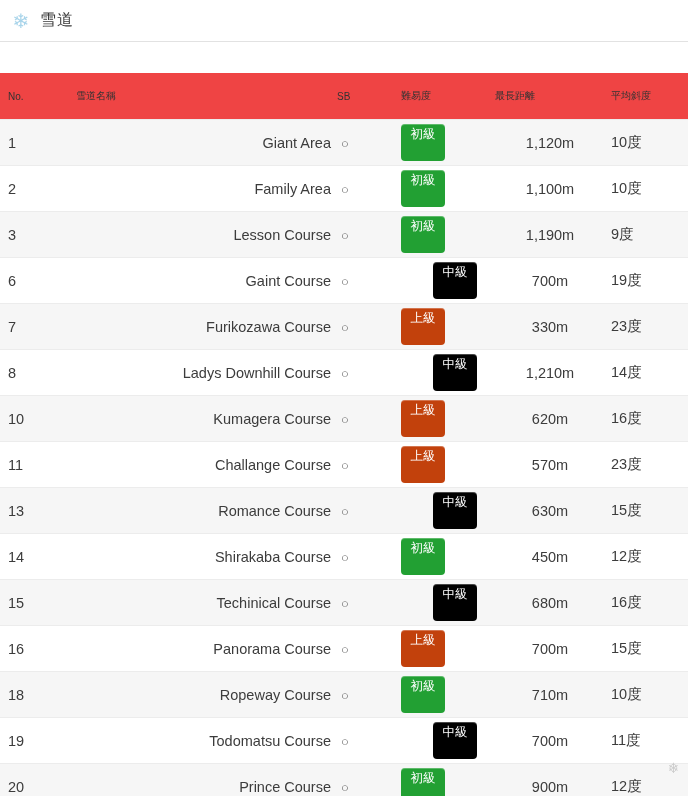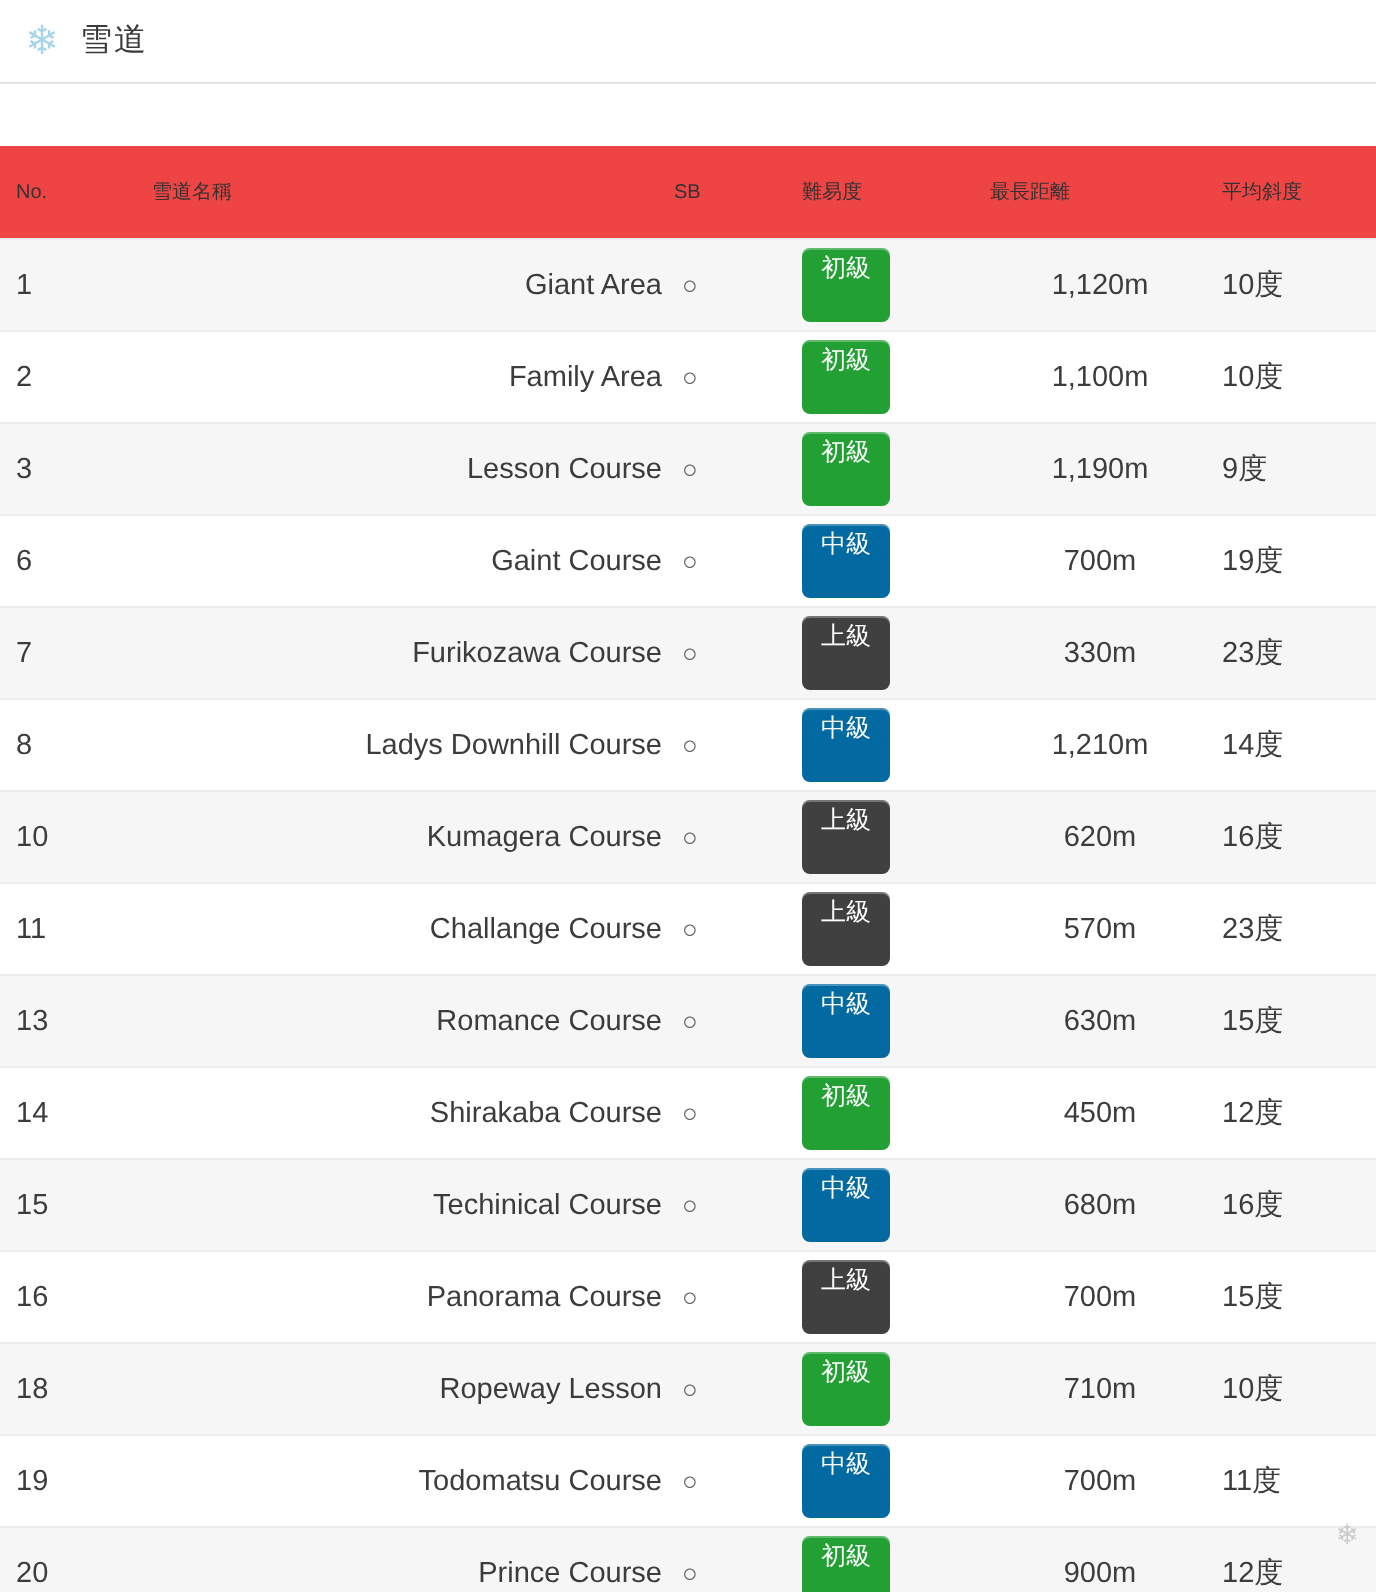--- a/index.html
+++ b/index.html
@@ -119,22 +119,22 @@
     padding: 3px 5px 20px 5px;
     border-radius: 4px;
     font-size: 12.5px;
     line-height: 1.15;
     color: #ffffff;
     text-align: center;
     letter-spacing: 0px;
     box-shadow: inset 0 1px 0 rgba(255,255,255,0.28);
   }
   .badge-beginner { background: #22a033; }
-  .badge-middle   { background: #0369a1; }
-  .badge-advanced { background: #404040; }
+  .badge-middle   { background: #000000; margin-left: 32px; }
+  .badge-advanced { background: #c2410c; }
 
   
   .watermark {
     position: absolute;
     right: 8px;
     bottom: 20px;
     font-size: 17px;
     color: #b9b9b9;
     font-style: italic;
     letter-spacing: 0.5px;
@@ -266,21 +266,21 @@
         <tr>
           <td class="col-no">16</td>
           <td class="col-name">Panorama Course</td>
           <td class="col-sb"><span class="sb-mark">○</span></td>
           <td class="col-diff"><span class="badge badge-advanced">上級</span></td>
           <td class="col-dist">700m</td>
           <td class="col-slope">15度</td>
         </tr>
         <tr>
           <td class="col-no">18</td>
-          <td class="col-name">Ropeway Lesson</td>
+          <td class="col-name">Ropeway Course</td>
           <td class="col-sb"><span class="sb-mark">○</span></td>
           <td class="col-diff"><span class="badge badge-beginner">初級</span></td>
           <td class="col-dist">710m</td>
           <td class="col-slope">10度</td>
         </tr>
         <tr>
           <td class="col-no">19</td>
           <td class="col-name">Todomatsu Course</td>
           <td class="col-sb"><span class="sb-mark">○</span></td>
           <td class="col-diff"><span class="badge badge-middle">中級</span></td>

